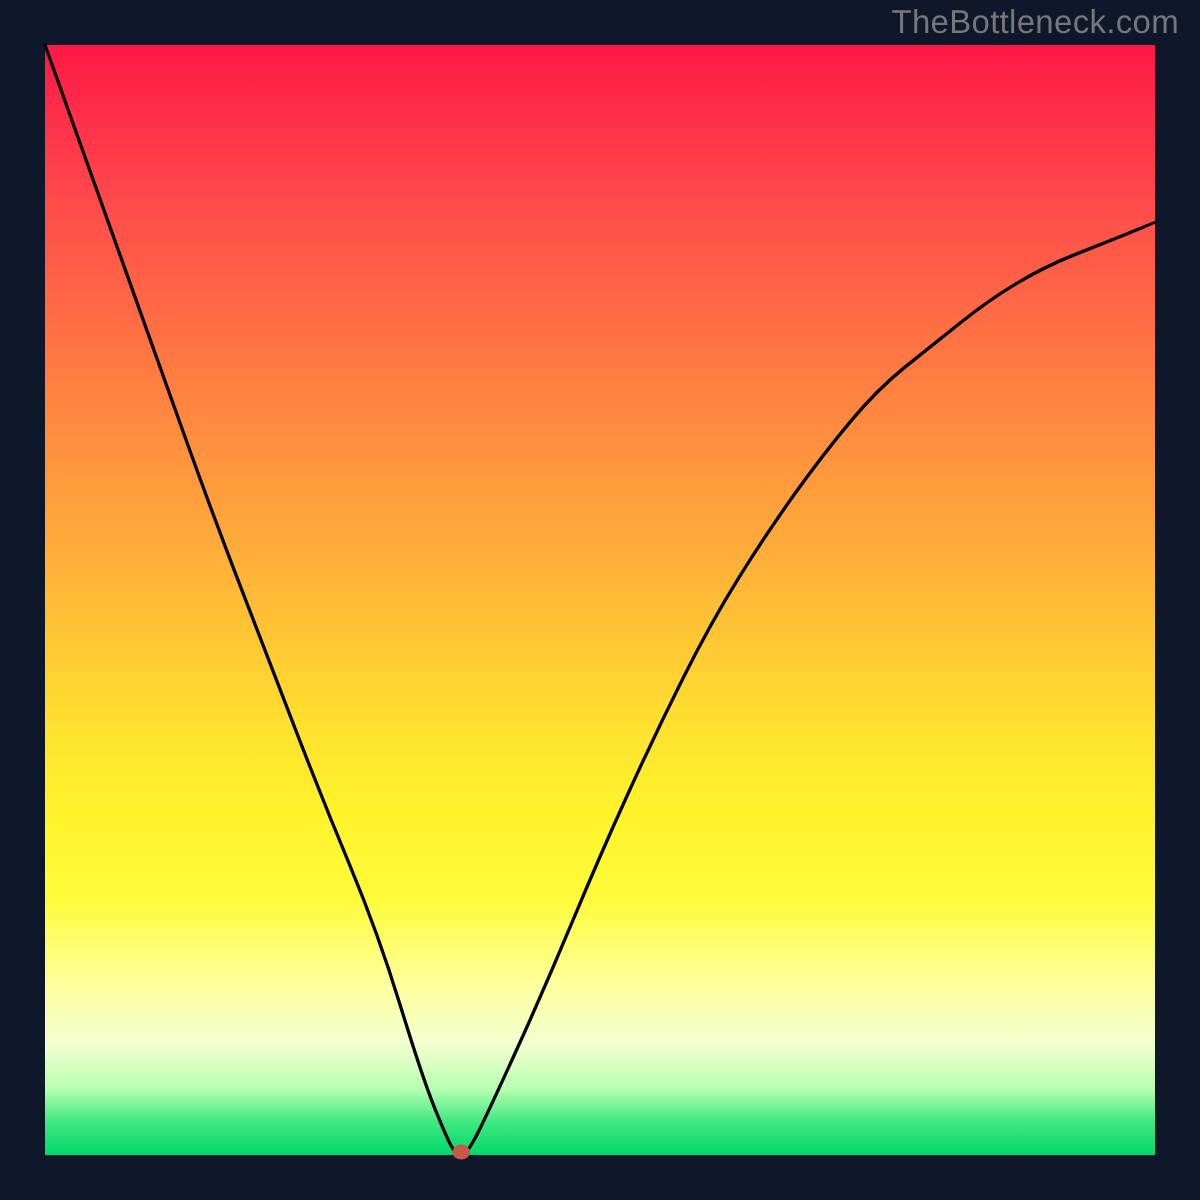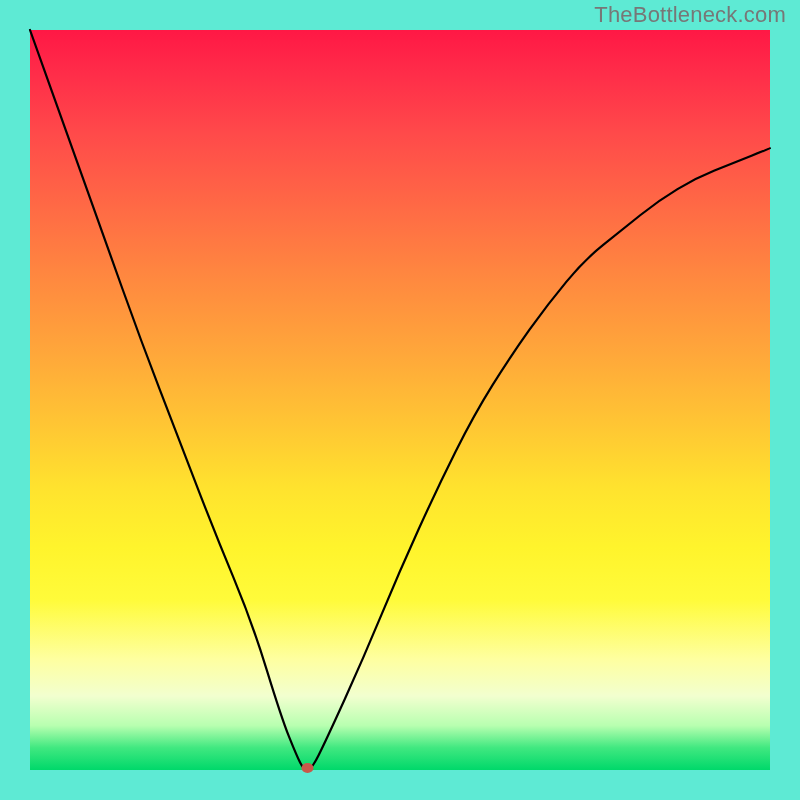--- a/index.html
+++ b/index.html
@@ -8,21 +8,21 @@
     width: 800px;
     height: 800px;
     background: #000;
     font-family: Arial, Helvetica, sans-serif;
     overflow: hidden;
   }
   .frame {
     position: relative;
     width: 800px;
     height: 800px;
-    background: #5eead4;
+    background: #0f172a;
   }
   .watermark {
     position: absolute;
     top: 2px;
     right: 14px;
     color: #777;
     font-size: 22px;
     font-weight: 500;
     letter-spacing: 0.2px;
     user-select: none;

